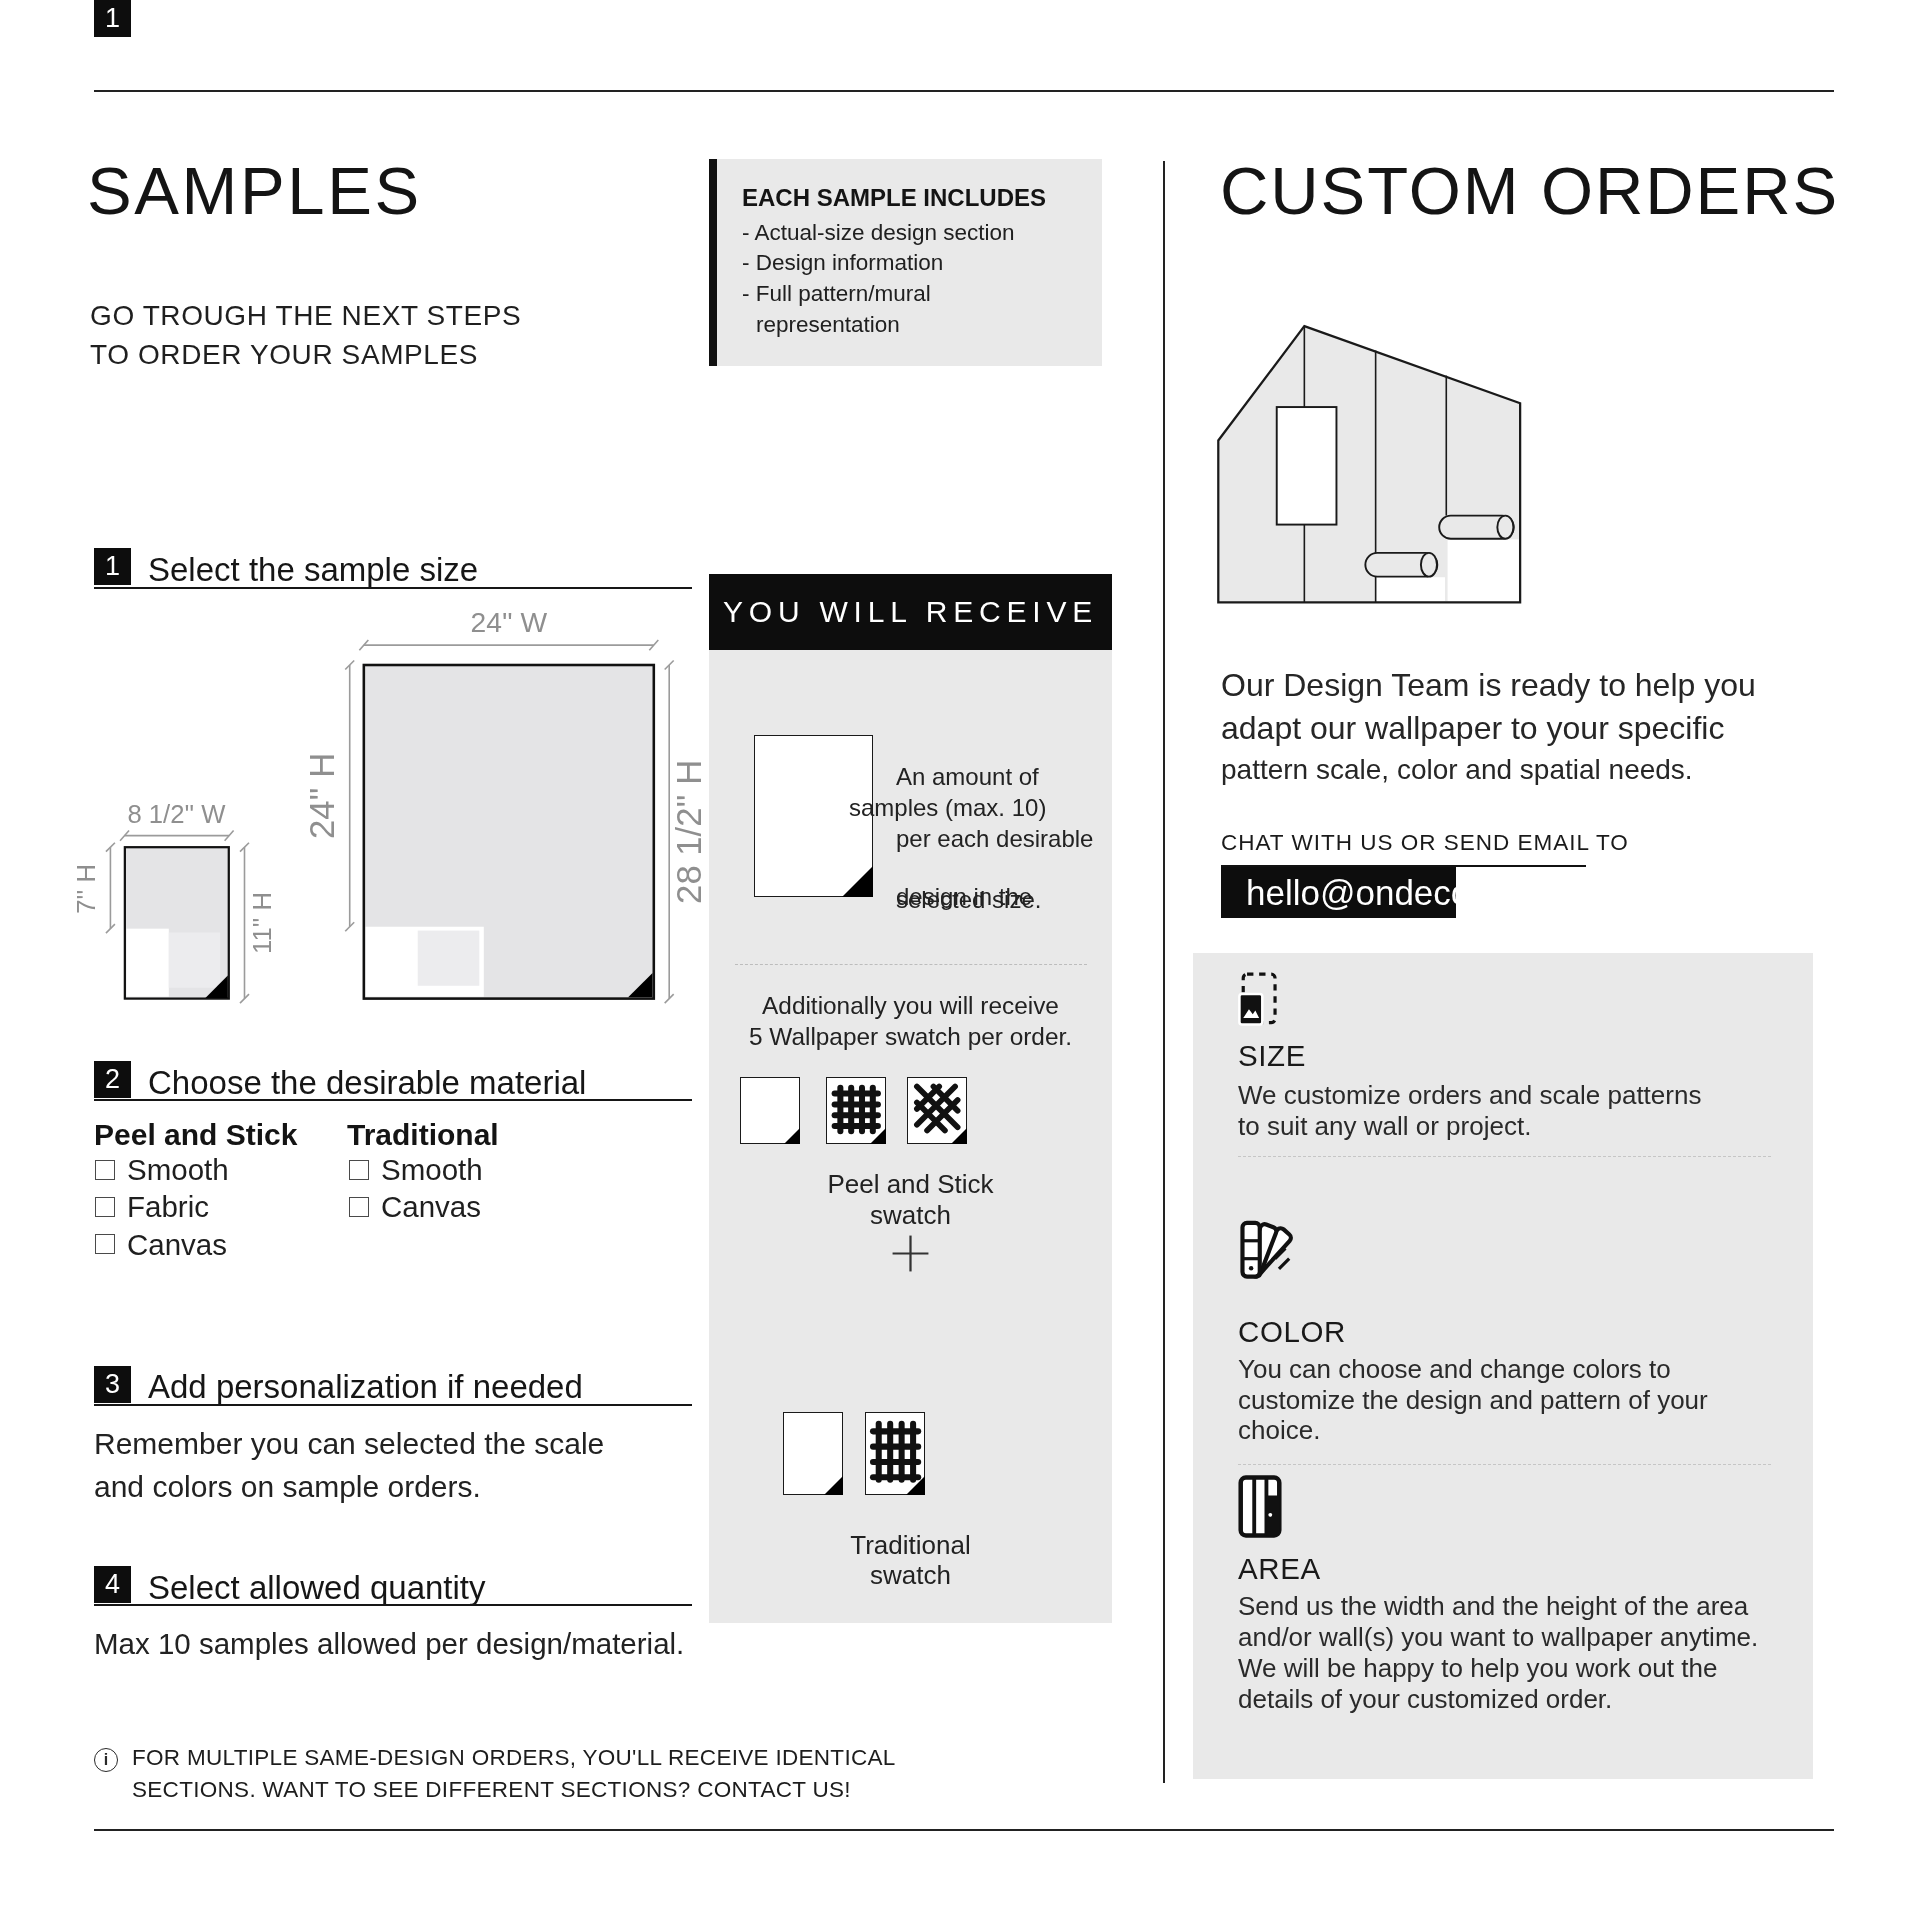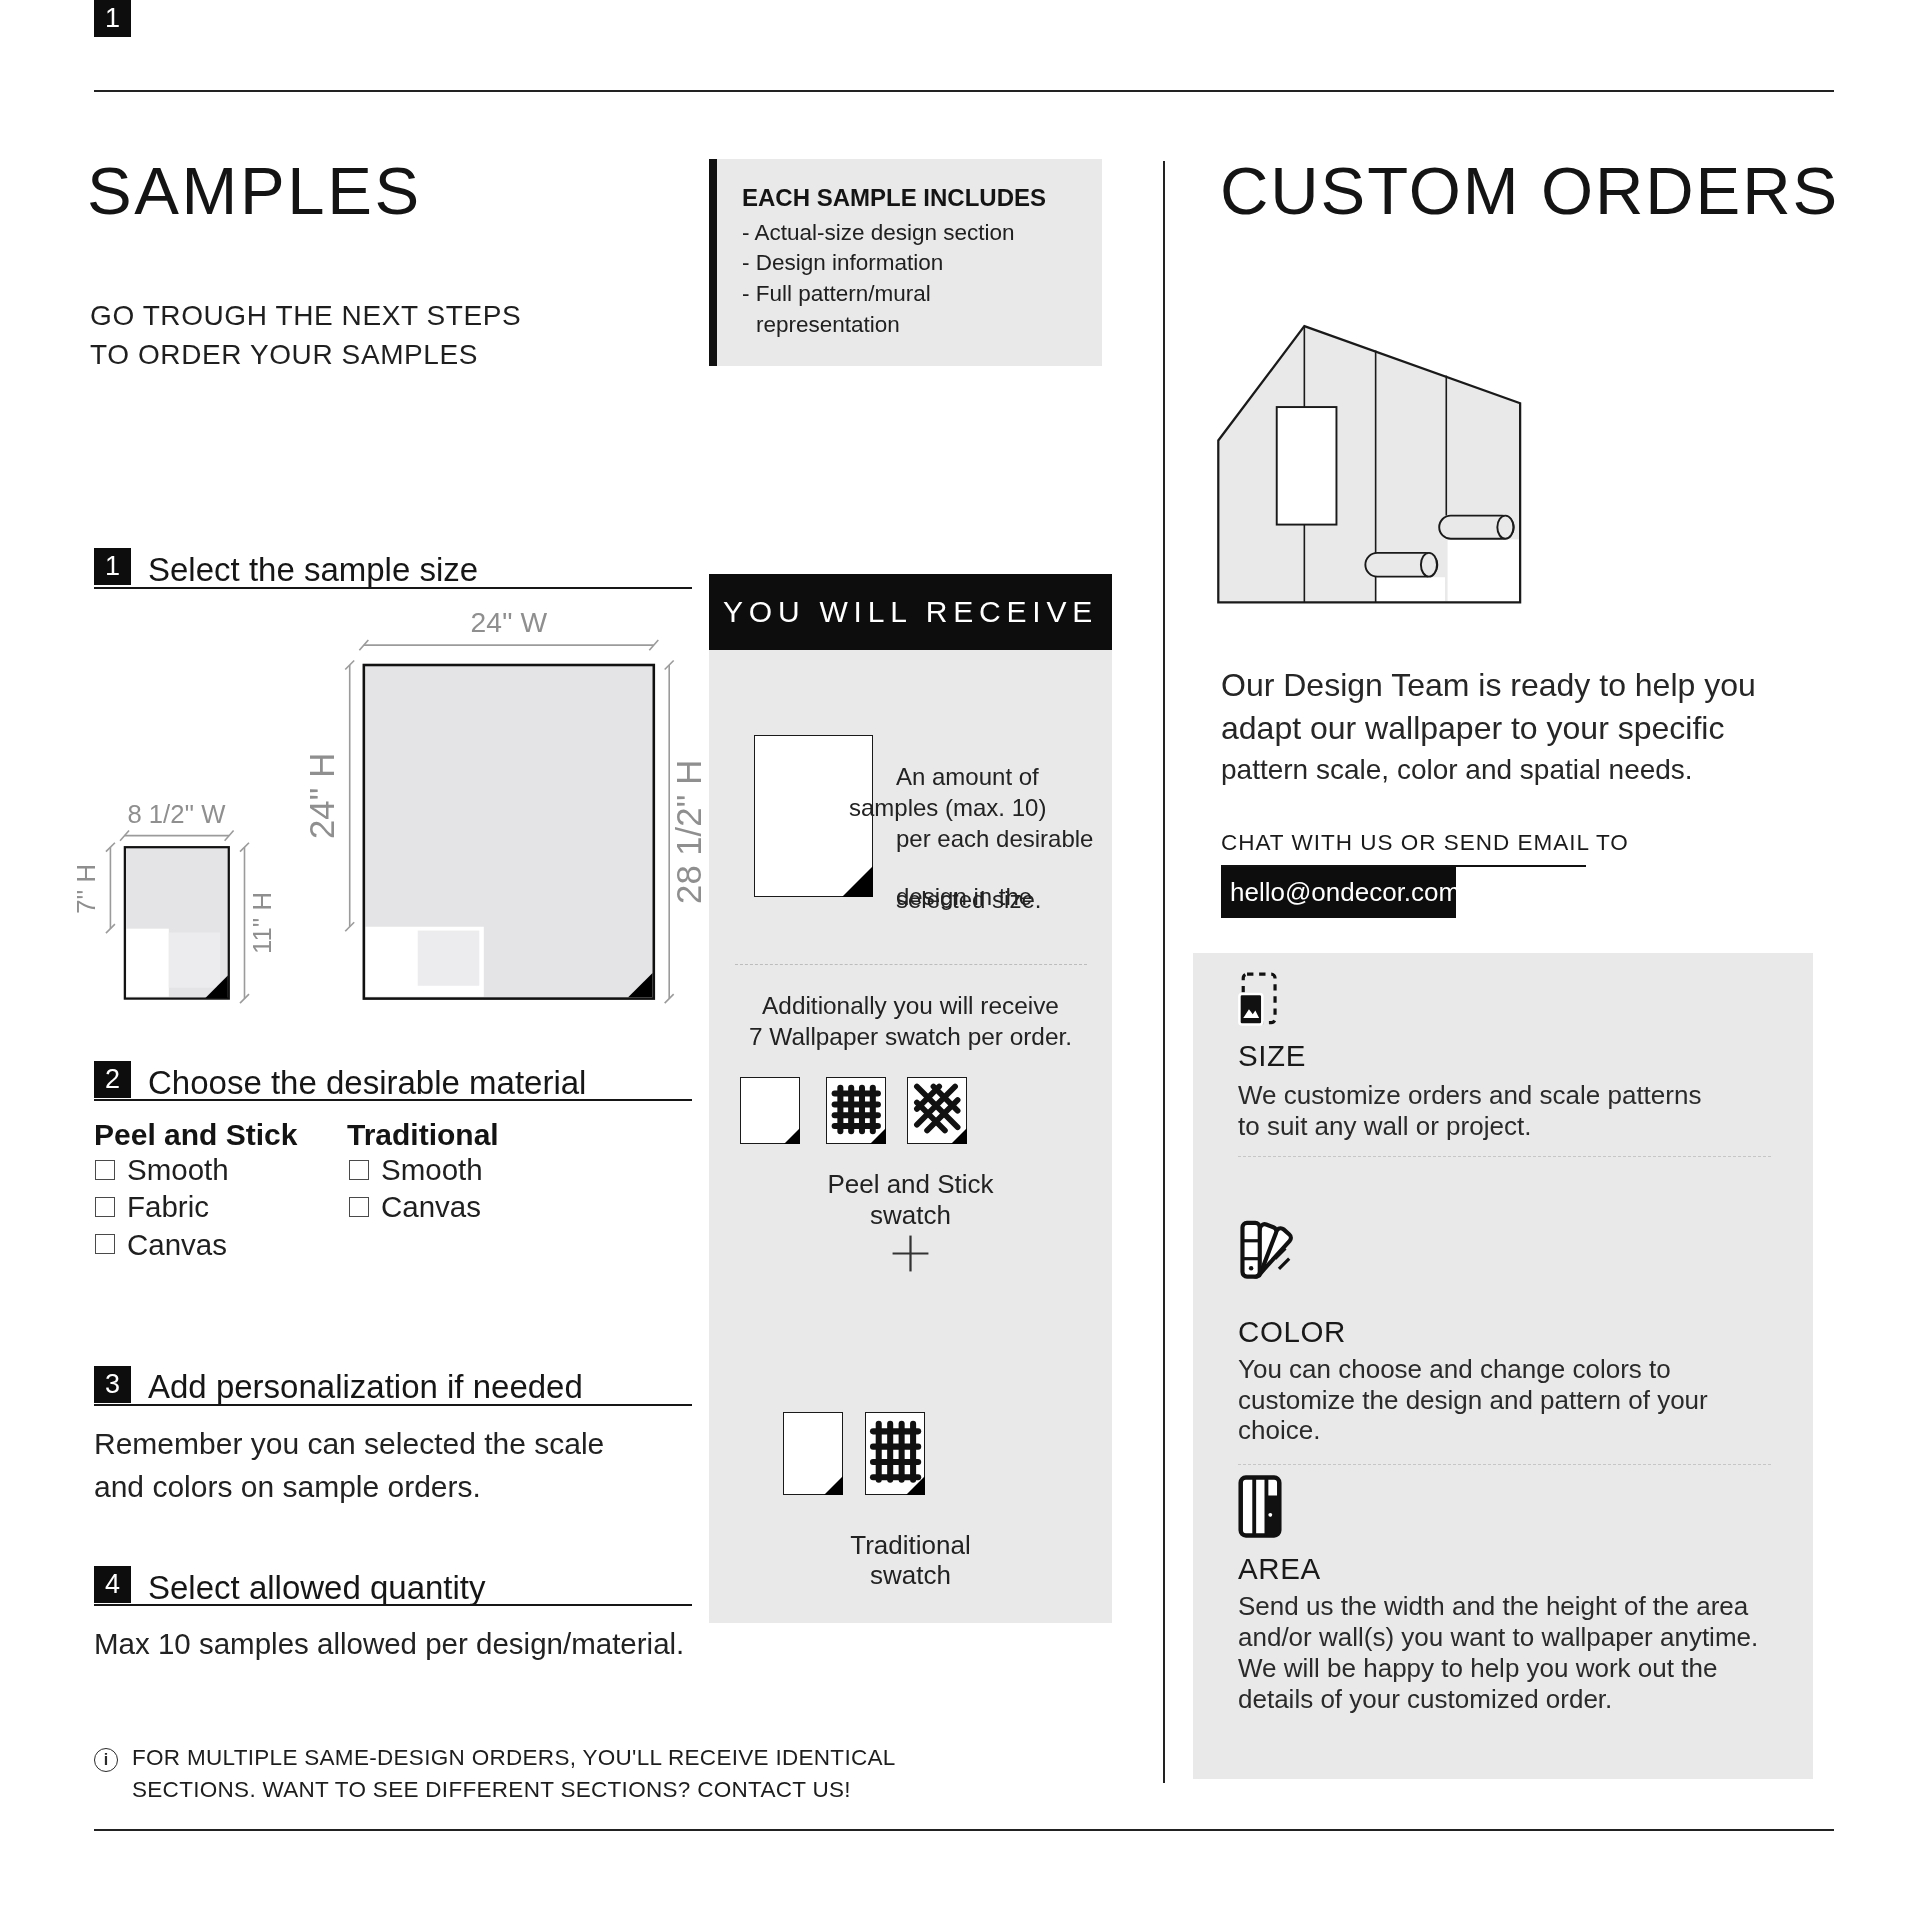--- a/index.html
+++ b/index.html
@@ -155,21 +155,21 @@
   </div>
   <div class="t" style="left:896px;top:764px;font-size:24px;color:#222;">An amount of</div>
   <div class="t" style="left:849px;top:795px;font-size:24px;color:#222;">samples (max. 10)</div>
   <div class="t" style="left:896px;top:826px;font-size:24px;color:#222;">per each desirable</div>
   <div class="t" style="left:896px;top:856px;font-size:24px;color:#222;margin-top:28px;">design in the</div>
   <div class="t" style="left:896px;top:887px;font-size:24px;color:#222;">selected size.</div>
 
   <div class="dashed" style="left:735px;top:964px;width:352px;"></div>
 
   <div class="t c" style="left:709px;top:992px;width:403px;font-size:24.4px;color:#222;">Additionally you will receive</div>
-  <div class="t c" style="left:709px;top:1023px;width:403px;font-size:24.4px;color:#222;">7 Wallpaper swatch per order.</div>
+  <div class="t c" style="left:709px;top:1023px;width:403px;font-size:24.4px;color:#222;">5 Wallpaper swatch per order.</div>
 
   <div class="sheet" style="left:740px;top:1077px;width:60px;height:67px;">
     <span class="fold"></span>
   </div>
   <div class="sheet" style="left:826px;top:1077px;width:60px;height:67px;">
     <svg width="56" height="63" viewBox="0 0 88 98" style="left:0;top:0;">
       <g stroke="#111" stroke-width="9.5" stroke-linecap="round">
         <line x1="21" y1="15" x2="21" y2="83"></line>
           <line x1="38" y1="15" x2="38" y2="83"></line>
         <line x1="55" y1="15" x2="55" y2="83"></line>
@@ -250,21 +250,21 @@
   </svg>
 
   <div class="t" style="left:1221px;top:668px;font-size:32px;color:#262626;">Our Design Team is ready to help you</div>
   <div class="t" style="left:1221px;top:711px;font-size:32px;color:#262626;">adapt our wallpaper to your specific</div>
   <div class="t" style="left:1221px;top:754px;font-size:28px;color:#262626;">pattern scale, color and spatial needs.</div>
 
   <div class="t" style="left:1221px;top:830px;font-size:22.5px;letter-spacing:1px;color:#1a1a1a;">CHAT WITH US OR SEND EMAIL TO</div>
   <div class="rule-h" style="left:1221px;top:865px;width:365px;background:#111;"></div>
   <div style="position:absolute;left:1221px;top:867px;width:235px;height:51px;background:#0d0d0d;
               display:flex;align-items:center;">
-    <span class="t" style="position:static;color:#fff;font-size:26px;padding-left:9px;">hello@ondecor.com</span>
+    <span class="t" style="position:static;color:#fff;font-size:35px;padding-left:25px;">hello@ondecor.com</span>
   </div>
 
   <div class="gray-panel" style="left:1193px;top:953px;width:620px;height:826px;"></div>
 
   <svg style="left:1238px;top:971px;" width="41" height="56" viewBox="0 0 64 88">
     <rect x="8" y="5" width="50" height="76" rx="6" fill="none" stroke="#111" stroke-width="5" stroke-dasharray="10 9"></rect>
     <rect x="2" y="36" width="36" height="48" rx="4" fill="#111" stroke="#fff" stroke-width="4"></rect>
     <path d="M8,74 L17,60 L23,68 L27,62 L33,74 Z" fill="#fff"></path>
   </svg>
   <div class="t" style="left:1238px;top:1039px;font-size:29.5px;letter-spacing:0.6px;color:#191919;">SIZE</div>

